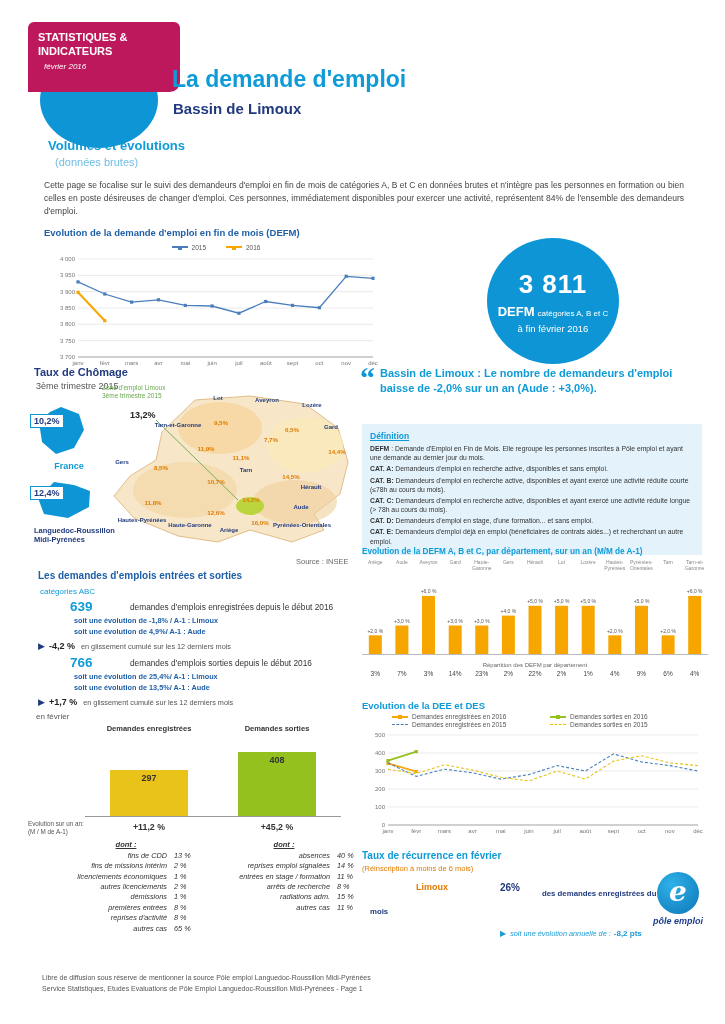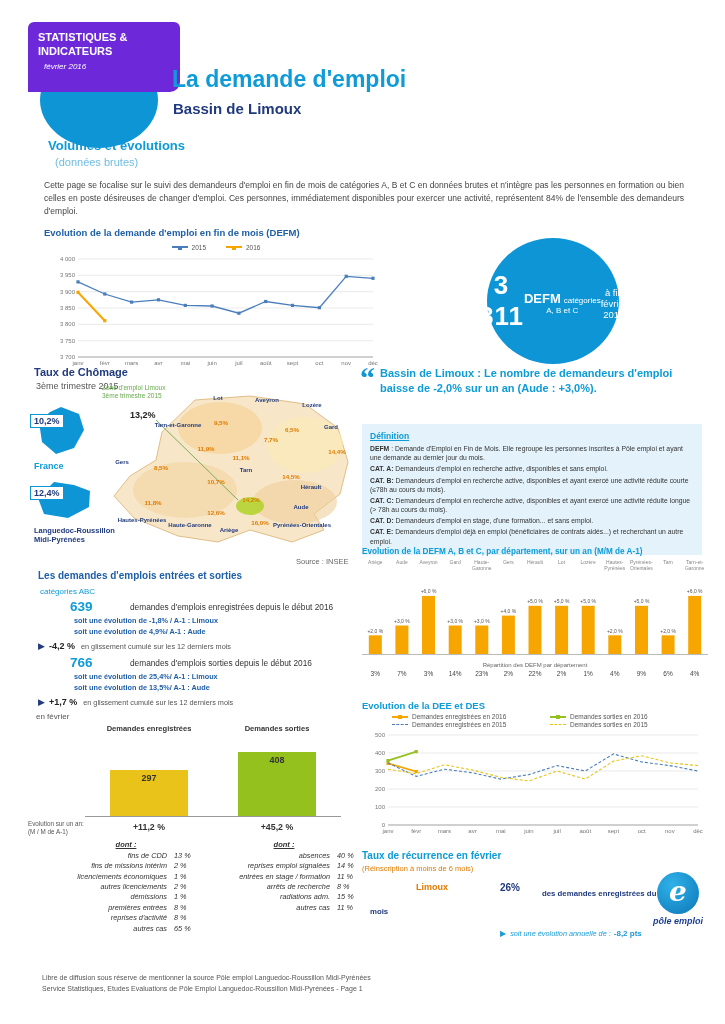--- a/index.html
+++ b/index.html
@@ -2,54 +2,54 @@
 <html><head>
 <meta charset="utf-8">
 <style>
   *{margin:0;padding:0;box-sizing:border-box;}
   html,body{background:#fff;}
   body{width:725px;height:1024px;font-family:"Liberation Sans",sans-serif;color:#333;}
   .page{position:relative;width:725px;height:1024px;background:#fff;overflow:hidden;}
 
   
   .deco-circle{position:absolute;left:40px;top:52px;width:118px;height:96px;border-radius:50%;background:#0d95d5;z-index:1;}
-  .badge{position:absolute;left:28px;top:22px;width:152px;height:70px;background:#6d28d9;border-radius:6px 6px 10px 0;color:#fff;padding:9px 10px;z-index:2;}
+  .badge{position:absolute;left:28px;top:22px;width:152px;height:70px;background:#be185d;border-radius:6px 6px 10px 0;color:#fff;padding:9px 10px;z-index:2;}
   .badge-title{font-size:11px;font-weight:bold;line-height:1.25;}
   .badge-date{font-size:8px;font-style:italic;margin-top:3px;margin-left:6px;}
   .page-title{position:absolute;left:172px;top:66px;font-size:23px;font-weight:bold;color:#0e9bd8;z-index:2;}
   .page-subtitle{position:absolute;left:173px;top:100px;font-size:15px;font-weight:bold;color:#203a7d;z-index:2;}
 
   
   .section-title{position:absolute;left:48px;top:138px;font-size:13px;font-weight:bold;color:#0e9bd8;}
   .section-subtitle{position:absolute;left:55px;top:156px;font-size:11px;color:#6fbde4;}
   .intro-par{position:absolute;left:44px;top:179px;width:640px;font-size:8.5px;line-height:1.55;color:#444;text-align:justify;}
 
   
   .defm-title{position:absolute;left:44px;top:227px;font-size:9.5px;font-weight:bold;color:#1f5fa8;}
   .defm-chart{position:absolute;left:46px;top:241px;width:340px;}
   .legend-row{display:flex;justify-content:center;gap:20px;height:12px;align-items:center;}
   .lg-item{display:inline-flex;align-items:center;}
   .lg-line{display:inline-block;width:16px;height:0;position:relative;}
   .lg-marker{position:absolute;left:6px;top:-2.5px;width:4px;height:4px;display:inline-block;}
   .lg-text{font-size:6.5px;color:#555;margin-left:4px;white-space:nowrap;}
 
   
-  .hl-circle{position:absolute;left:487px;top:238px;width:132px;height:126px;border-radius:50%;background:#0d95d5;color:#fff;display:flex;flex-direction:row;align-items:center;justify-content:center;text-align:center;}
+  .hl-circle{position:absolute;left:487px;top:238px;width:132px;height:126px;border-radius:50%;background:#0d95d5;color:#fff;display:flex;flex-direction:column;align-items:center;justify-content:center;text-align:center;}
   .hl-value{font-size:26px;font-weight:bold;letter-spacing:1px;}
   .hl-line2{margin-top:4px;font-size:8px;}
   .hl-main{font-size:13px;font-weight:bold;margin-right:3px;}
   .hl-sub{font-size:9.5px;margin-top:4px;}
 
   
   .chom-title{position:absolute;left:34px;top:366px;font-size:11px;font-weight:bold;color:#203a7d;}
   .chom-sub{position:absolute;left:36px;top:381px;font-size:9px;color:#555;}
   .fr-block{position:absolute;left:34px;top:404px;width:70px;}
   .fr-shape{position:relative;width:54px;height:54px;}
   .mini-value{position:absolute;left:-4px;top:10px;background:#fff;border:1px solid #0d95d5;padding:1px 3px;font-size:9px;font-weight:bold;color:#203a7d;}
-  .fr-label{margin-top:3px;font-size:9px;font-weight:bold;color:#0e9bd8;}
+  .fr-label{margin-top:3px;font-size:9px;font-weight:bold;color:#0e9bd8;text-align:center;}
   .reg-block{position:absolute;left:34px;top:476px;width:96px;}
   .reg-shape{position:relative;width:60px;height:46px;}
   .reg-label{margin-top:4px;font-size:7.5px;font-weight:bold;color:#203a7d;line-height:1.25;}
   .map-block{position:absolute;left:100px;top:384px;width:256px;height:176px;}
   .zone-label{position:absolute;left:2px;top:0;font-size:6.5px;color:#6aa84f;line-height:1.25;z-index:2;}
   .zone-value{position:absolute;left:30px;top:26px;font-size:9px;font-weight:bold;color:#222;z-index:2;}
   #map-svg{position:absolute;left:0;top:6px;}
   .map-source{position:absolute;left:296px;top:557px;font-size:7.5px;color:#666;}
 
   

